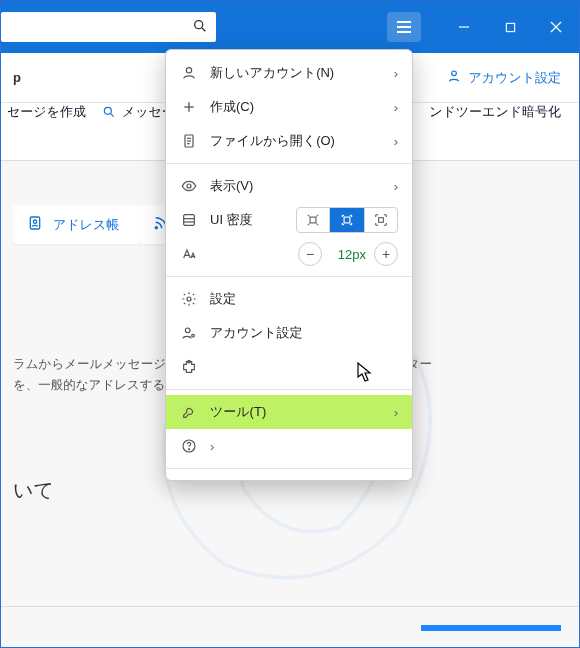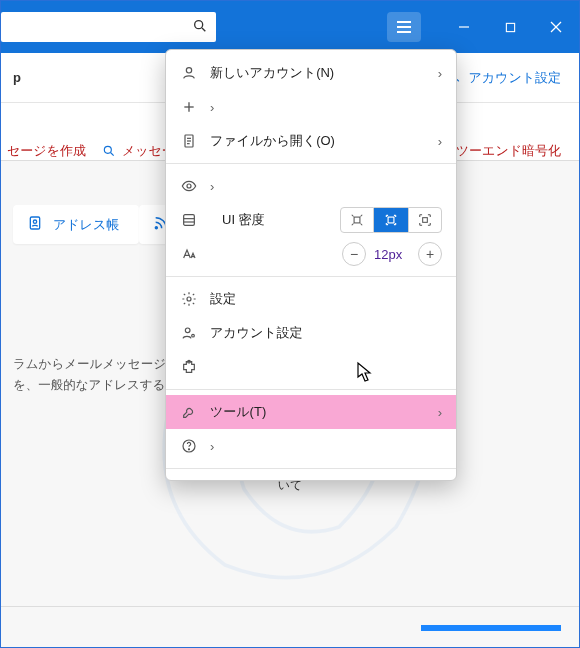--- a/index.html
+++ b/index.html
@@ -28,65 +28,65 @@
   .win-controls { position: absolute; right: 0; top: 0; height: 52px; display: flex; }
   .win-btn { width: 46px; height: 52px; display: flex; align-items: center; justify-content: center; color: #fff; }
   .header2 {
     height: 50px; background: #fff; border-bottom: 1px solid #e5e5e5;
     display: flex; align-items: center; padding: 0 12px; position: relative;
   }
   .header2 .title { font-weight: 600; color: #333; }
   .acct-settings { position: absolute; right: 18px; display: flex; align-items: center; gap: 6px; color: #1373d9; font-size: 13px; }
   .toolbar {
     height: 58px; background: #fff; border-bottom: 1px solid #ddd;
-    display: flex; align-items: flex-end; padding: 0 6px; color: #b91c1c; gap: 16px;
+    display: flex; align-items: flex-start; padding: 0 6px; color: #0f172a; gap: 16px;
     font-size: 13px;
   }
   .toolbar .titem { display: flex; align-items: center; gap: 6px; }
   .toolbar .e2e { position: absolute; right: 18px; }
   .content { padding: 16px 6px; position: relative; }
   .chip-row { display: flex; margin: 28px 0 0 6px; }
   .chip {
     background: #fff; border-radius: 4px; padding: 10px 20px 10px 14px;
     display: flex; align-items: center; gap: 10px; color: #1373d9;
     box-shadow: 0 1px 2px rgba(0,0,0,0.05);
   }
   .chip.sel { outline: none; }
   .desc { margin: 110px 6px 0; color: #555; font-size: 12.5px; line-height: 1.7; max-width: 430px; }
-  .about-hdr { margin: 80px 6px 0; color: #333; font-size: 12px; text-align: center; }
+  .about-hdr { margin: 80px 6px 0; color: #333; font-size: 20px; }
   .progress-wrap { position: absolute; bottom: 16px; right: 18px; width: 140px; height: 6px; }
   .progress-track { width: 100%; height: 100%; background: #ddd; }
   .progress-fill { width: 100%; height: 100%; background: #1b86ff; }
   .rule { position: absolute; bottom: 40px; left: 0; right: 0; height: 1px; background: #ddd; }
 
   .menu {
-    position: absolute; left: 164px; top: 48px; width: 292px;
+    position: absolute; left: 164px; top: 48px; width: 248px;
     background: #fff; border: 1px solid #ccc; border-radius: 6px;
     box-shadow: 0 8px 24px rgba(0,0,0,0.25); padding: 6px 0;
   }
   .mrow {
     display: flex; align-items: center; height: 34px; padding: 0 14px;
     color: #222; gap: 12px; position: relative;
   }
-  .mrow.hover { background: #f9a8d4; }
+  .mrow.hover { background: #bef264; }
   .mrow .lbl { flex: 1; }
   .mrow .chev { color: #666; }
   .mrow .sc { color: #666; font-size: 12px; }
   .msep { height: 1px; background: #e3e3e3; margin: 5px 0; }
   .mi { width: 18px; height: 18px; display: flex; align-items: center; justify-content: center; color: #555; }
   .mi svg { width: 16px; height: 16px; }
-  .density-row, .font-row { display: flex; align-items: center; height: 34px; padding: 0 14px; gap: 24px; }
+  .density-row, .font-row { display: flex; align-items: center; height: 34px; padding: 0 14px; gap: 12px; }
   .density-btns { display: flex; gap: 0; margin-left: auto; }
   .dbtn { width: 34px; height: 26px; display: flex; align-items: center; justify-content: center; border: 1px solid #d0d0d0; }
   .dbtn.mid { border-left: none; border-right: none; background: #1373d9; color: #fff; }
   .dbtn.left { border-radius: 4px 0 0 4px; }
   .dbtn.right { border-radius: 0 4px 4px 0; }
   .font-controls { display: flex; align-items: center; gap: 8px; margin-left: auto; }
   .circ { width: 24px; height: 24px; border: 1px solid #ccc; border-radius: 50%; display: flex; align-items: center; justify-content: center; color: #555; font-size: 14px; }
-  .fpx { min-width: 36px; text-align: left; color: #4c1d95; }
+  .fpx { min-width: 36px; text-align: right; color: #15803d; }
   .cursor { position: absolute; left: 355px; top: 360px; pointer-events: none; }
   .bg-bird {
     position: absolute; left: 40px; top: 260px; width: 520px; height: 380px;
     opacity: 0.06; pointer-events: none;
   }
 </style>
 </head>
 <body>
 
 <svg class="bg-bird" viewBox="0 0 200 200">
@@ -208,20 +208,21 @@
     <span class="lbl">新しいアカウント(N)</span>
     <span class="chev">›</span>
   </div>
   <div class="mrow">
     <span class="mi">
         <svg viewBox="0 0 24 24" stroke="#555" stroke-width="2">
           <line x1="12" y1="5" x2="12" y2="19"></line>
           <line x1="5" y1="12" x2="19" y2="12"></line>
         </svg>
       </span>
+    <span class="lbl">作成(C)</span>
     <span class="chev">›</span>
   </div>
   <div class="mrow">
     <span class="mi">
         <svg viewBox="0 0 24 24" fill="none" stroke="#555" stroke-width="1.8">
           <rect x="6" y="3" width="12" height="18" rx="1"></rect>
           <line x1="9" y1="8" x2="15" y2="8"></line>
           <line x1="9" y1="12" x2="15" y2="12"></line>
           <line x1="9" y1="16" x2="13" y2="16"></line>
         </svg>
@@ -230,20 +231,21 @@
     <span class="chev">›</span>
   </div>
   <div class="msep"></div>
   <div class="mrow">
     <span class="mi">
         <svg viewBox="0 0 24 24" fill="none" stroke="#555" stroke-width="1.8">
           <path d="M2 12s3.5-7 10-7 10 7 10 7-3.5 7-10 7S2 12 2 12z"></path>
           <circle cx="12" cy="12" r="3"></circle>
         </svg>
       </span>
+    <span class="lbl">表示(V)</span>
     <span class="chev">›</span>
   </div>
   <div class="density-row">
     <span class="mi">
         <svg viewBox="0 0 24 24" fill="none" stroke="#555" stroke-width="1.8">
           <rect x="4" y="4" width="16" height="16" rx="2"></rect>
           <line x1="4" y1="10" x2="20" y2="10"></line>
           <line x1="4" y1="15" x2="20" y2="15"></line>
         </svg>
       </span>

